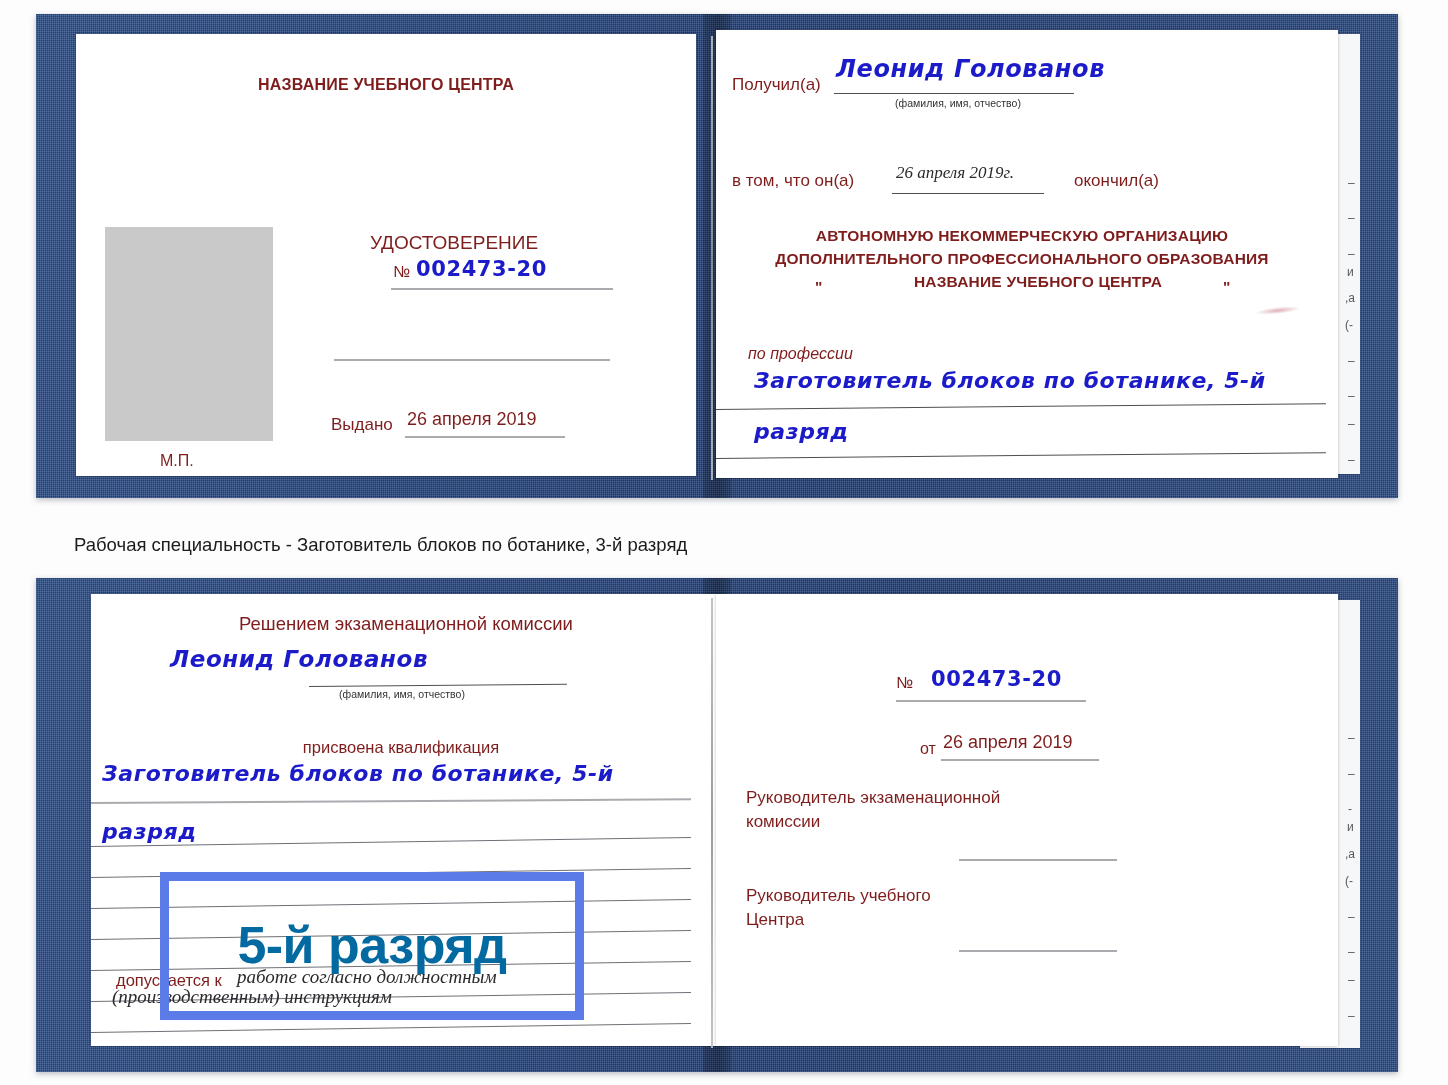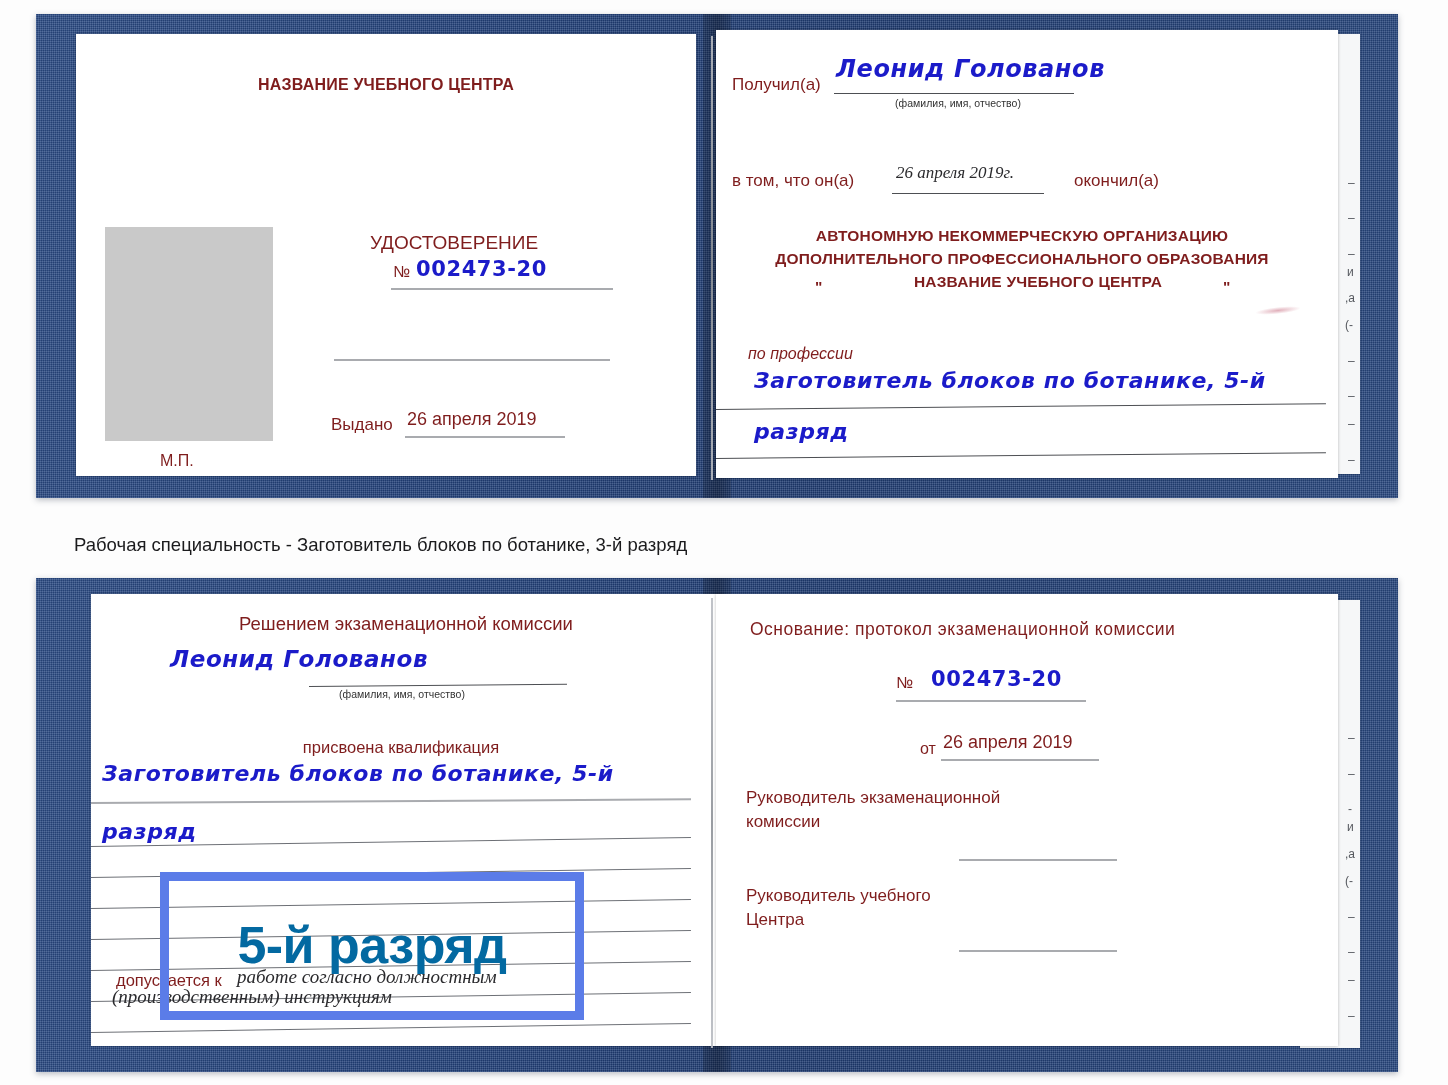--- a/index.html
+++ b/index.html
@@ -236,21 +236,20 @@
   <div class="ruled-line" style="left:0px; top:438px; width:600px; transform:rotate(-0.85deg);"></div>
 
   <div class="t" style="left:25px; top:377px; font-size:16.5px;">допускается к</div>
   <div class="t serif-hand" style="left:146px; top:372px; font-size:19px;">работе согласно должностным</div>
   <div class="t serif-hand" style="left:21px; top:392px; font-size:19px;">(производственным) инструкциям</div>
 </div>
 
 <div class="spine-line" style="left:711px; top:598px; height:450px;"></div>
 
 <div class="page right" style="left:716px; top:594px; width:622px; height:452px;">
-  <div class="t" style="left:34px; top:26px; font-size:17.5px; letter-spacing:.5px;">Основание: протокол экзаменационной комиссии</div>
 
   <div class="t" style="left:180px; top:80px; font-size:16px;">№</div>
   <div class="t hand" style="left:215px; top:74px; font-size:21px; font-style:normal;">002473-20</div>
   <div class="rule thick" style="left:180px; top:106px; width:190px;"></div>
 
   <div class="t" style="left:204px; top:146px; font-size:16px;text-align:center;">от</div>
   <div class="t" style="left:227px; top:138px; font-size:18px;">26 апреля 2019</div>
   <div class="rule thick" style="left:225px; top:165px; width:158px;"></div>
 
   <div class="t" style="left:30px; top:194px; font-size:17px;">Руководитель экзаменационной</div>

